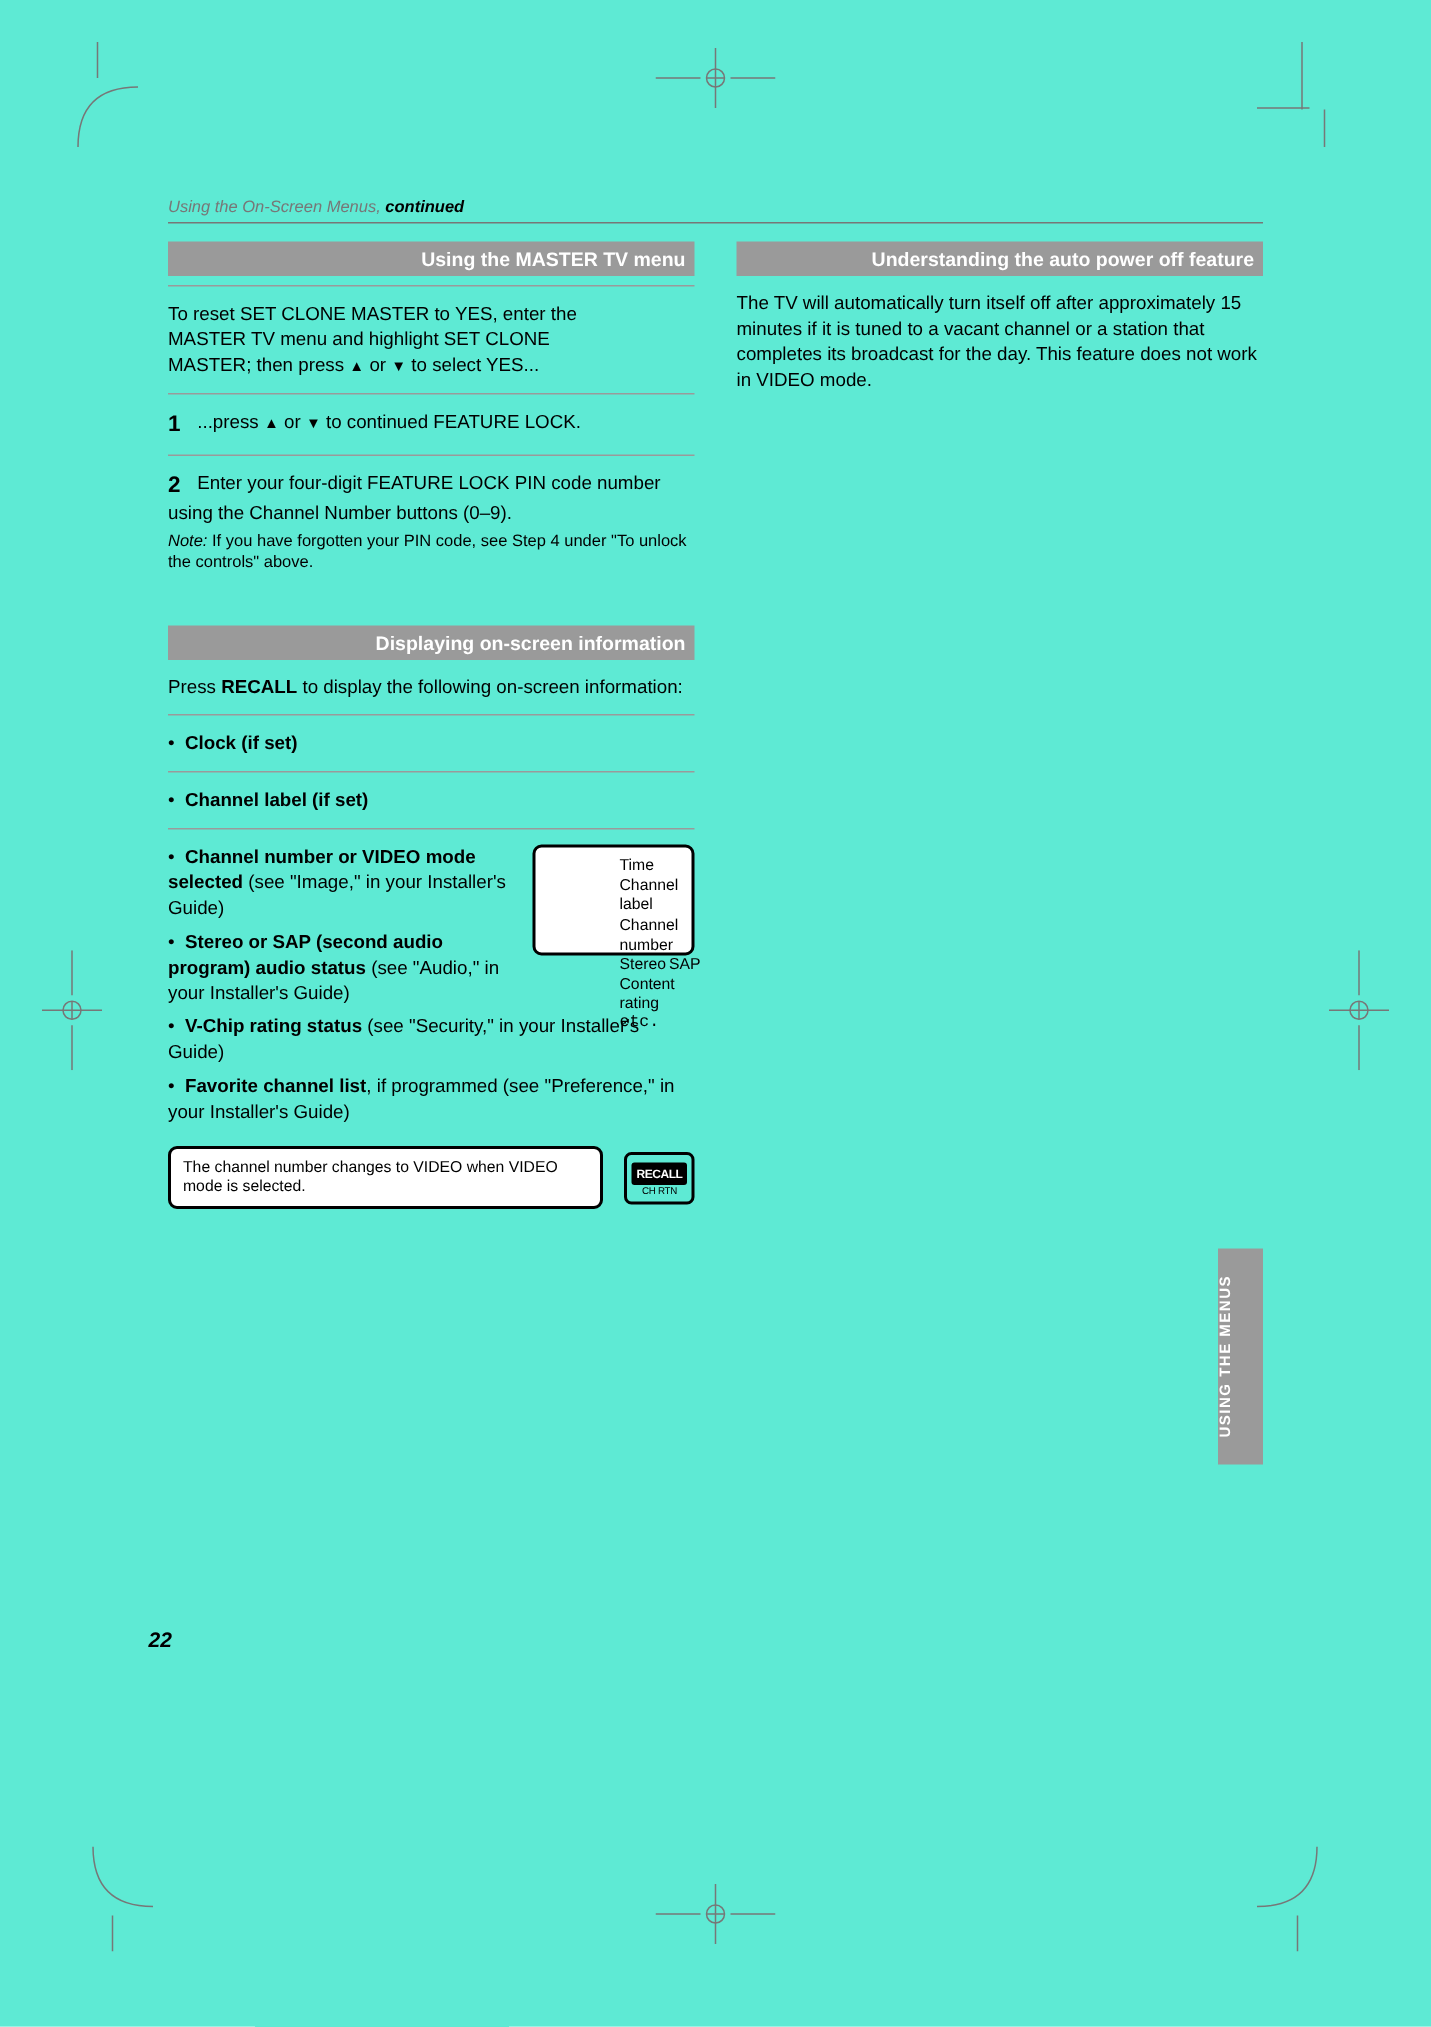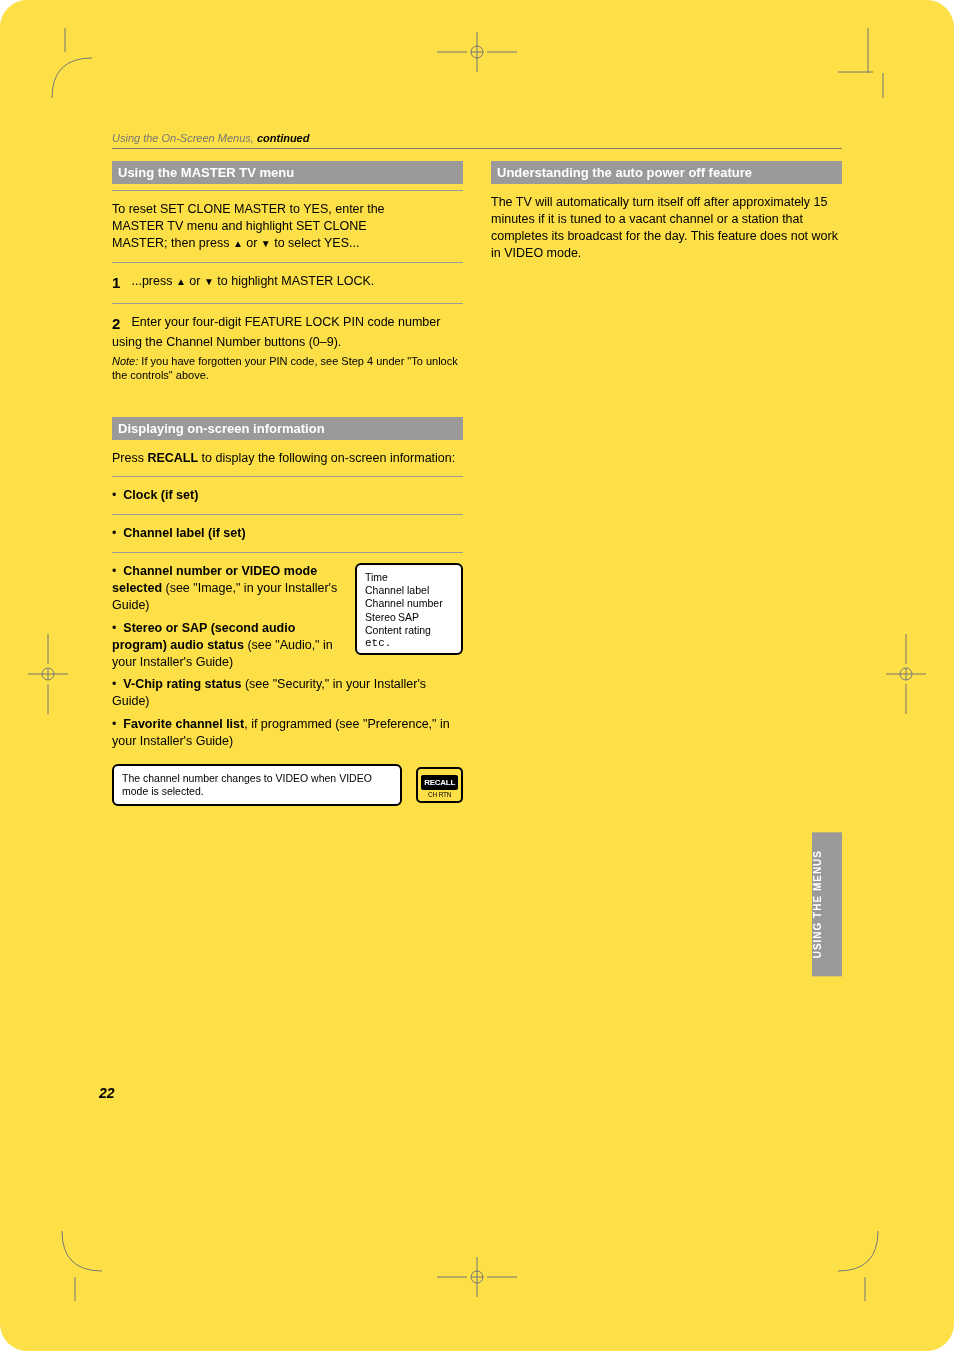--- a/index.html
+++ b/index.html
@@ -7,22 +7,21 @@
     margin: 0;
     font-family: Arial, Helvetica, sans-serif;
     color: #000;
     background: #fff;
   }
   .page {
     position: relative;
     width: 954px;
     height: 1351px;
     margin: 0 auto;
-    background: #fde047;
-    border-radius: 27px;
+    background: #5eead4;
   }
   
   .reg-mark { position: absolute; pointer-events: none; }
   .reg-top { left: 50%; top: 32px; transform: translateX(-50%); }
   .reg-bottom { left: 50%; bottom: 50px; transform: translateX(-50%); }
   .reg-left { left: 28px; top: 50%; transform: translateY(-50%); }
   .reg-right { right: 28px; top: 50%; transform: translateY(-50%); }
   .reg-top svg, .reg-bottom svg { width: 80px; height: 40px; }
   .reg-left svg, .reg-right svg { width: 40px; height: 80px; }
 
@@ -52,20 +51,21 @@
     gap: 28px;
   }
   .col { flex: 1 1 50%; min-width: 0; }
   .section-head {
     background: #9a9a9a;
     color: #fff;
     font-weight: bold;
     font-size: 13px;
     padding: 4px 6px;
     margin: 8px 0 6px;
+    text-align: right;
   }
   .rule { height: 1px; background: #9a9a9a; margin: 6px 0; }
   .step-row { font-size: 12.5px; line-height: 1.35; padding: 4px 0; }
   .step-num { font-weight: bold; font-size: 15px; display: inline-block; min-width: 16px; vertical-align: top;}
   .step-body { display: block; }
   .note { font-size: 11px; line-height: 1.3; margin-top: 3px; color: #000; }
   .etc { font-size: 11px; font-family: Liberation Mono, monospace; }
   .footer-pg {
     position: absolute;
     left: 99px; top: 1085px;
@@ -114,21 +114,21 @@
     font-size: 10px;
     font-weight: bold;
     letter-spacing: 1px;
     padding: 18px 0;
     text-align: center;
     writing-mode: vertical-rl;
     transform: rotate(180deg);
     text-transform: uppercase;
   }
   .tri { font-size: 10px; }
-  .step2-panel { float: right; width: 108px; height: 92px; margin-left: 6px;}
+  .step2-panel { float: right; width: 108px; height: 74px; margin-left: 6px; padding-left: 48px;}
   .clear { clear: both; }
   .spacer { height: 6px; }
 </style>
 </head>
 <body>
 
 <div class="page">
 
   <div class="reg-mark reg-top">
     <svg viewBox="0 0 80 40">
@@ -217,21 +217,21 @@
             <span>To reset SET CLONE MASTER to YES, enter the</span><br>
             <span>MASTER TV menu and highlight SET CLONE</span><br>
             <span>MASTER; then press </span><span class="tri">▲</span> or <span class="tri">▼</span><span> to select YES...</span>
           </span>
         </div>
         <div class="rule"></div>
 
         <div class="step-row">
           <span class="step-num">1</span>
           <span class="step-body" style="display:inline">
-            <span>...press </span><span class="tri">▲</span><span> or </span><span class="tri">▼</span><span> to highlight MASTER LOCK.</span>
+            <span>...press </span><span class="tri">▲</span><span> or </span><span class="tri">▼</span><span> to continued FEATURE LOCK.</span>
           </span>
         </div>
         <div class="rule"></div>
 
         <div class="step-row">
           <span class="step-num">2</span>
           <span class="step-body" style="display:inline">
             <span>Enter your four-digit FEATURE LOCK PIN code number</span><br>
             <span>using the Channel Number buttons (0–9).</span>
           </span>

